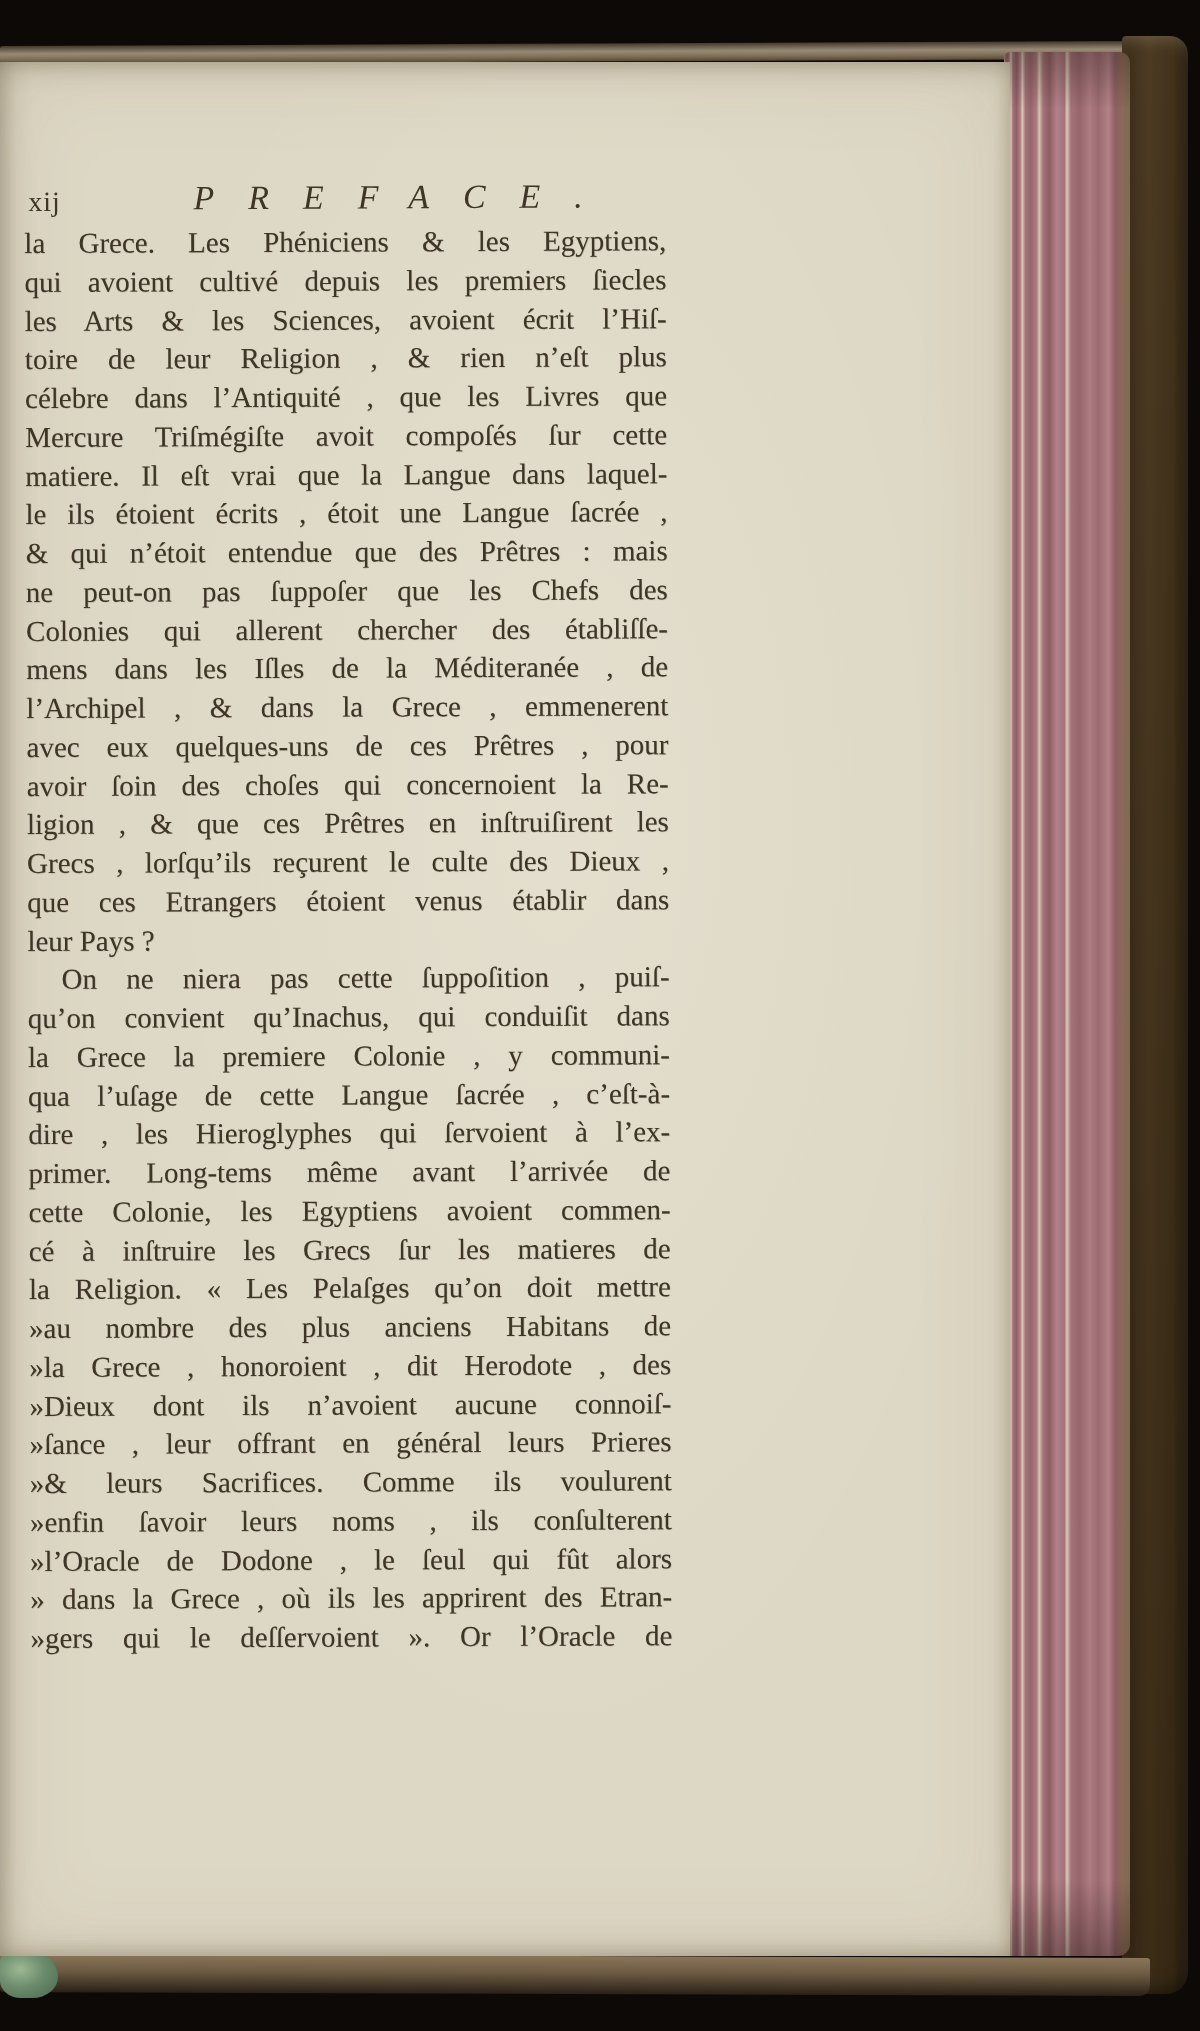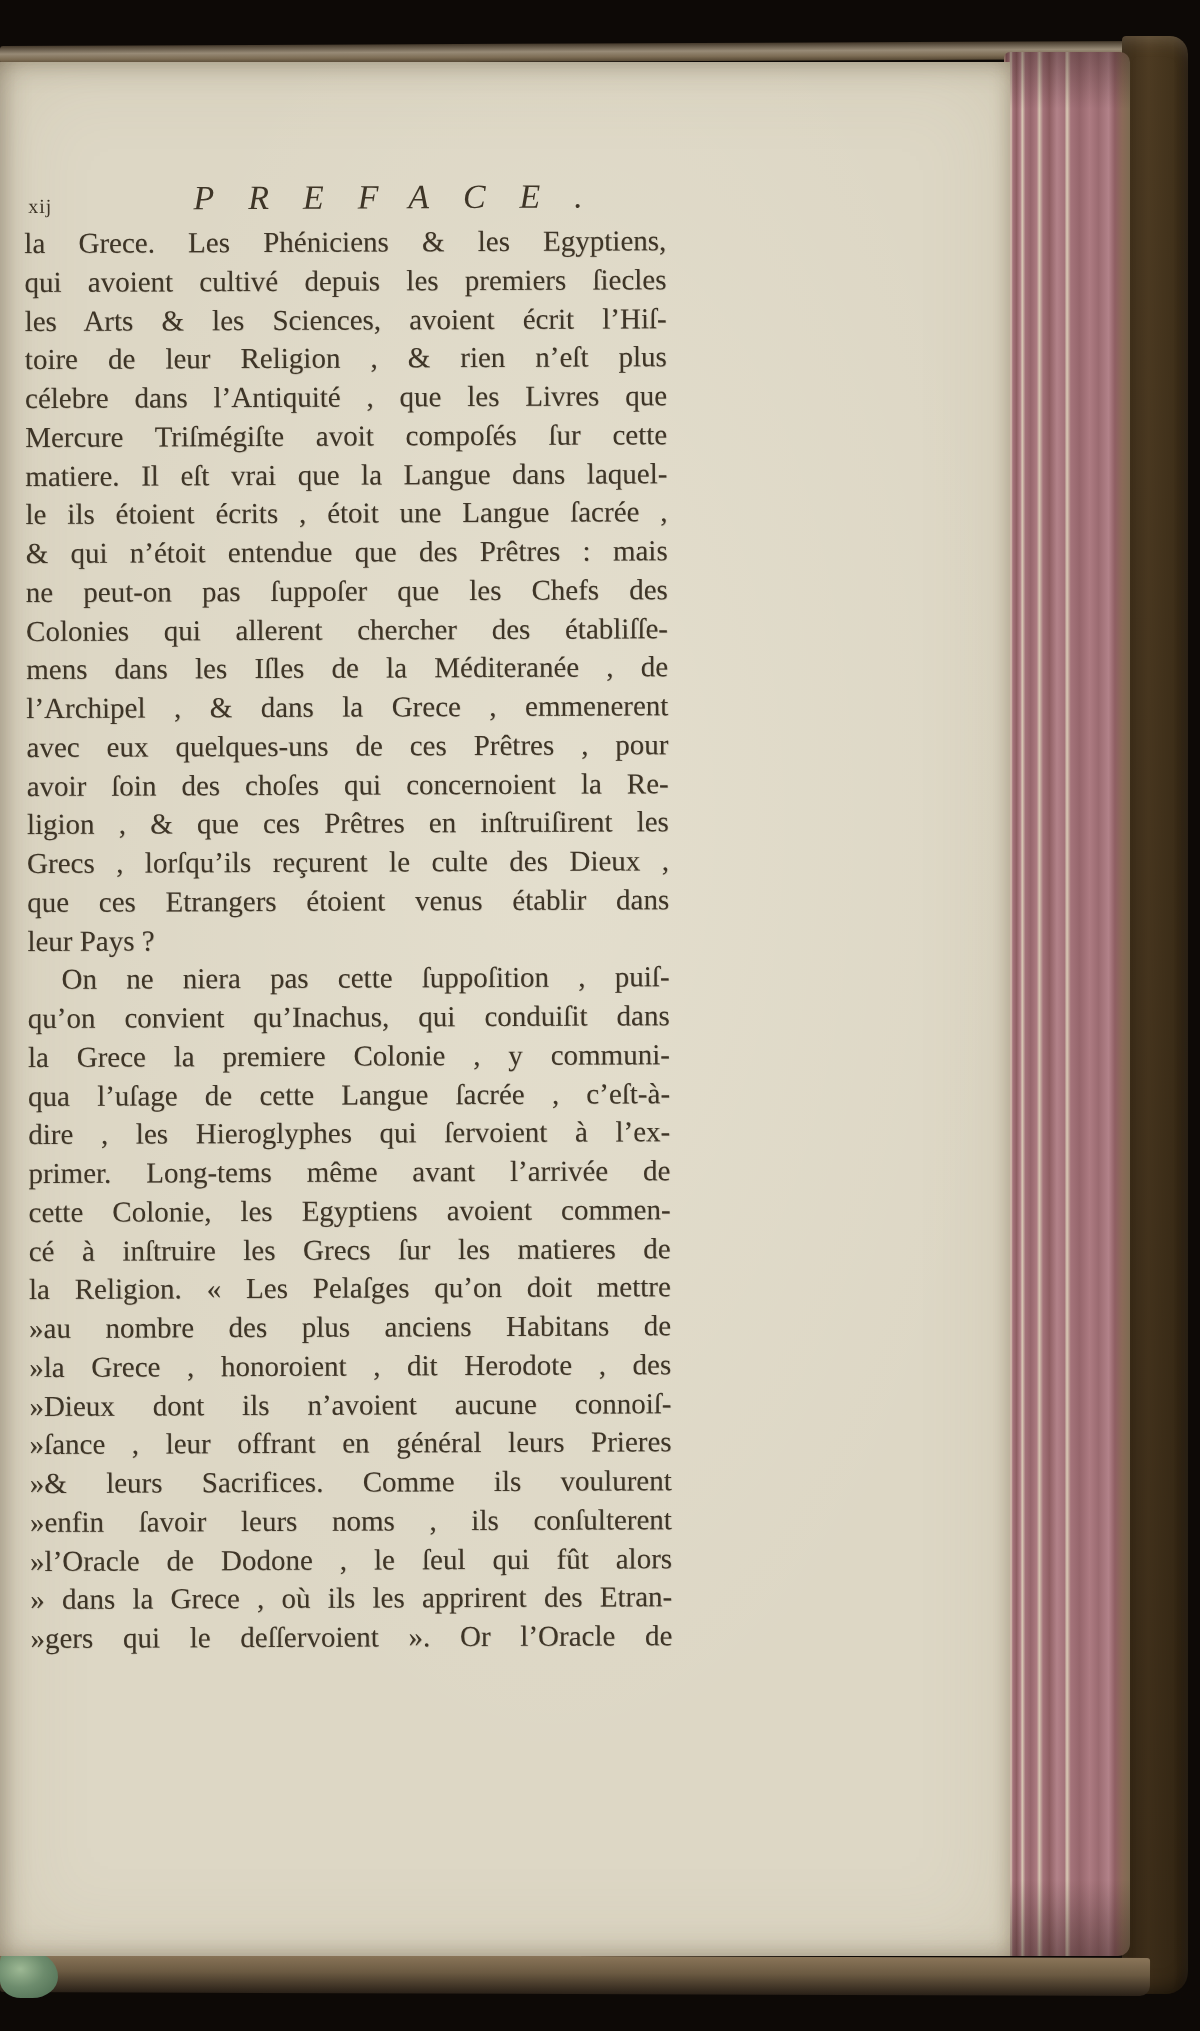--- a/index.html
+++ b/index.html
@@ -95,21 +95,21 @@
     transform-origin: left top;
   }
   .header {
     position: relative;
     height: 44px;
     margin-bottom: 6px;
   }
   .folio {
     position: absolute;
     left: 4px; bottom: 0;
-    font-size: 20px;
+    font-size: 28px;
     letter-spacing: 1px;
   }
   .running-title {
     position: absolute;
     left: calc(50% + 60px);
     transform: translateX(-50%);
     bottom: 0;
     font-style: italic;
     font-size: 34px;
     letter-spacing: 34px;

